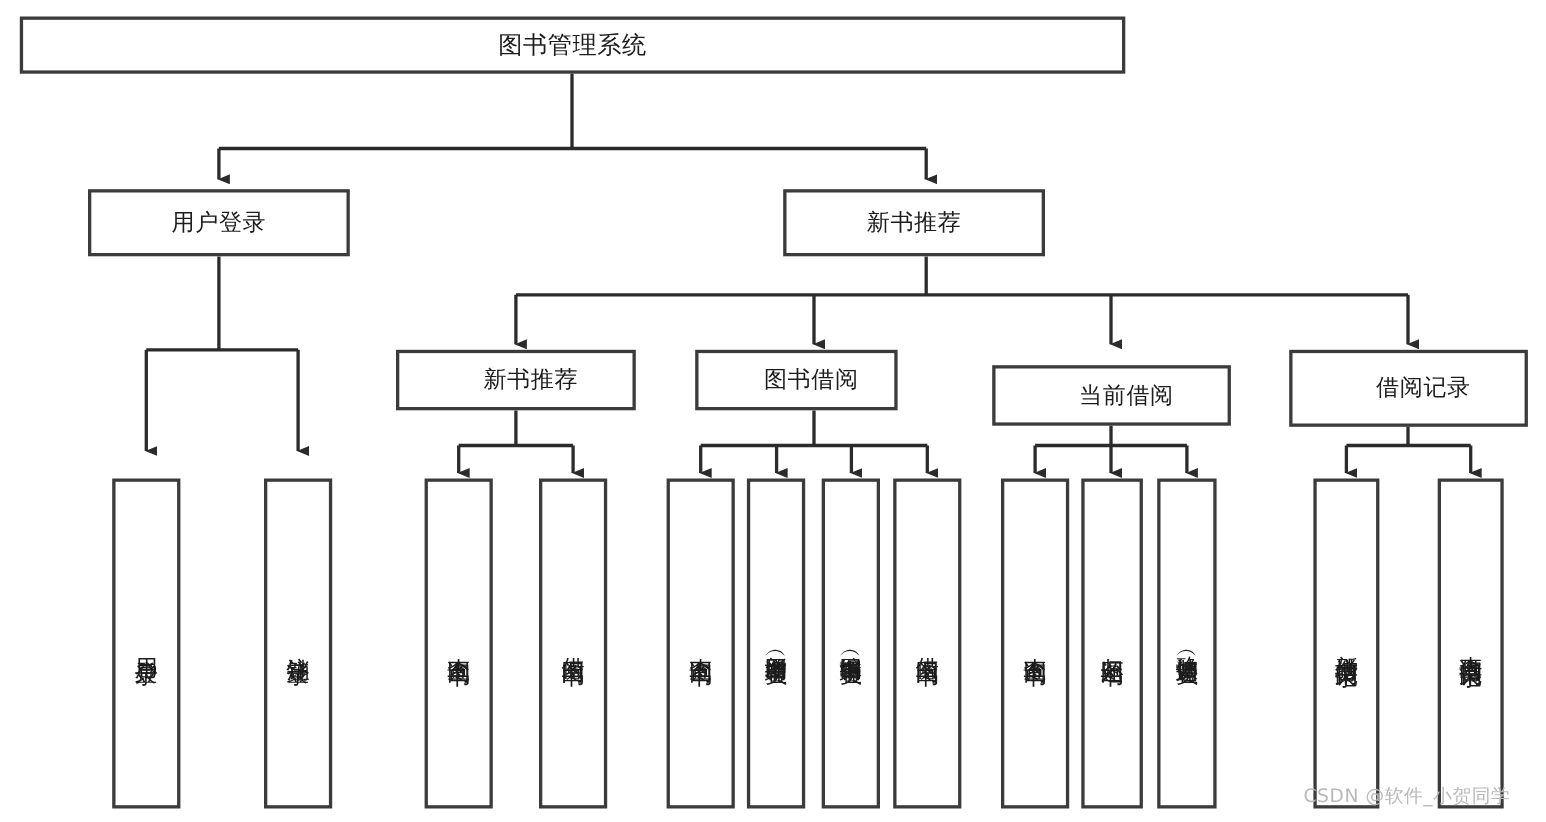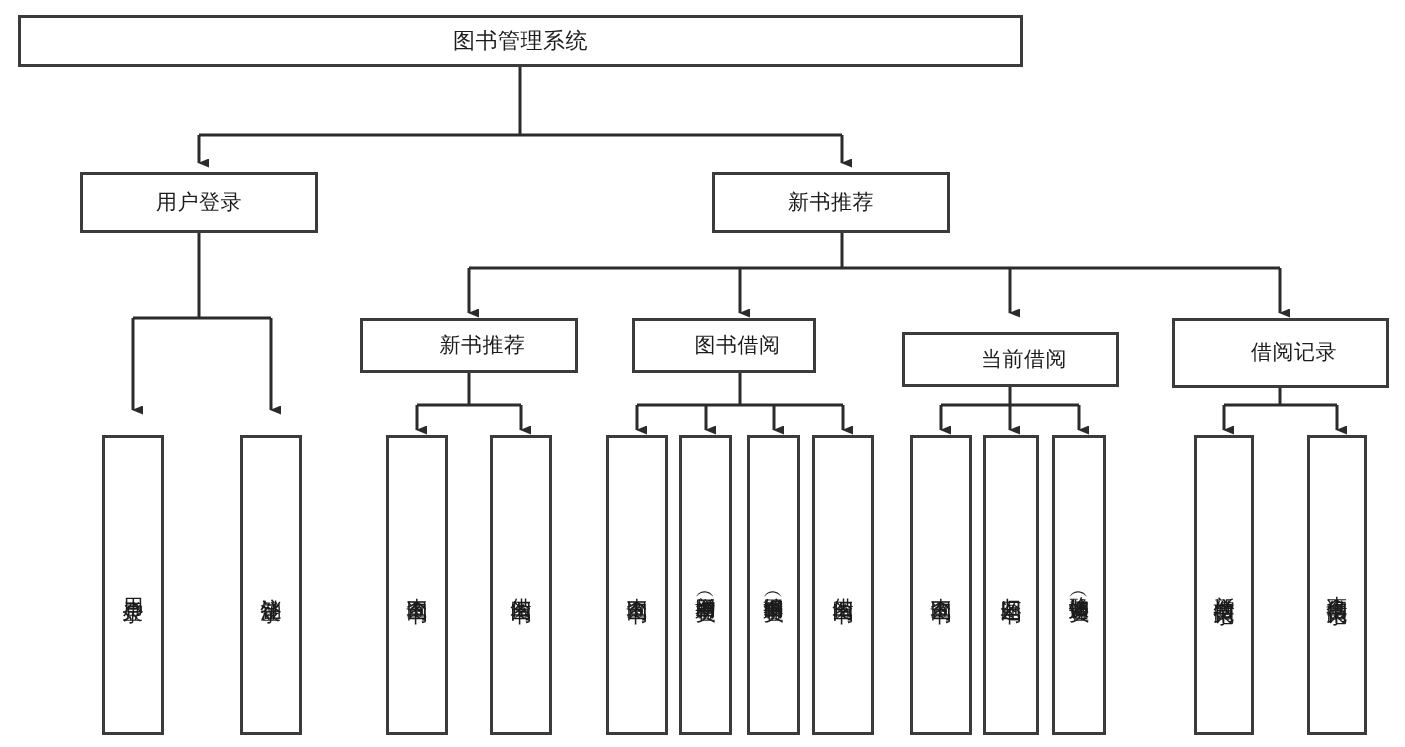--- a/index.html
+++ b/index.html
@@ -185,14 +185,15 @@
     <span class="node-label">确认归还（管理员）</span>
   </div>
 
   <div class="node-box node-leaf" style="left:1194px; top:435px; width:60px; height:300px;">
     <span class="node-label">新增借阅记录</span>
   </div>
   <div class="node-box node-leaf" style="left:1307px; top:435px; width:60px; height:300px;">
     <span class="node-label">查询借阅记录</span>
   </div>
 
+  <div class="watermark">CSDN @软件_小贺同学</div>
 
 </div>
 
 </body></html>

